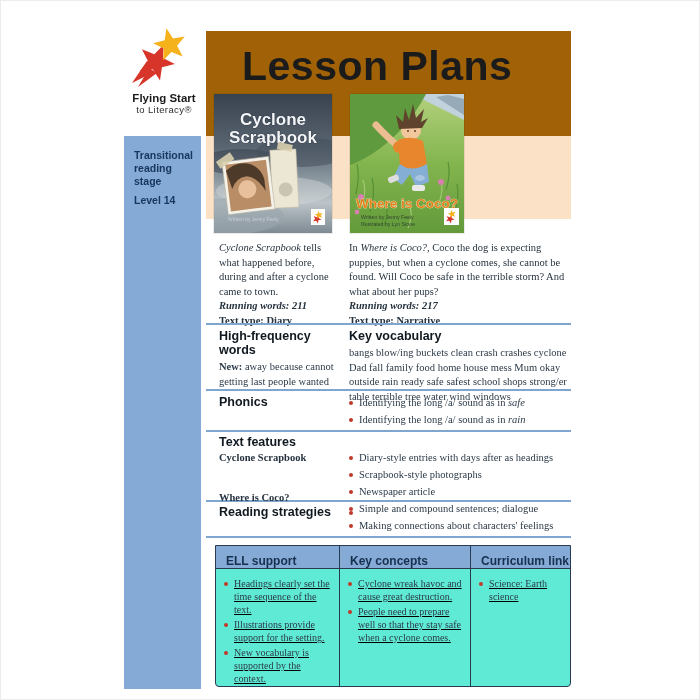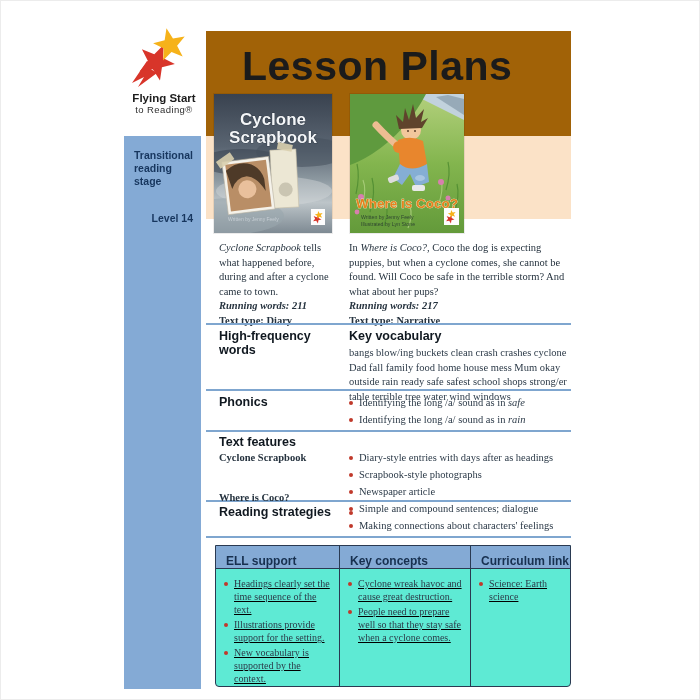--- a/index.html
+++ b/index.html
@@ -14,21 +14,21 @@
   .logo-line2{font-size:9.5px;color:#2e2e2e;letter-spacing:.4px;}
 
   
   .banner{left:205px;top:30px;width:365px;height:105px;background:#a16207;}
   .banner h1{margin:0;padding:12px 0 0 36px;font-size:41px;font-weight:700;color:#1b1b1b;letter-spacing:.5px;}
   .peach-band{left:205px;top:135px;width:365px;height:83px;background:#fbe2c7;}
 
   
   .sidebar{left:123px;top:135px;width:77px;height:553px;background:#84aad5;box-sizing:border-box;
            padding:13px 8px 0 10px;color:#17365e;font-size:10.5px;font-weight:bold;line-height:13px;}
-  .sidebar .level{margin-top:24px;text-align:right;}
+  .sidebar .level{margin-top:6px;}
 
   
   .cover{box-shadow:0 0 0 1px rgba(0,0,0,.08);}
   .cover1{left:213px;top:93px;width:118px;height:139px;}
   .cover2{left:349px;top:93px;width:114px;height:139px;}
 
   
   .desc{font-size:10.5px;line-height:14.5px;color:#26333f;}
   .desc1{left:218px;top:240px;width:118px;}
   .desc2{left:348px;top:240px;width:222px;}
@@ -66,21 +66,21 @@
 
 <div class="page">
 
   <div class="abs logo-wrap">
     <svg width="70" height="62" viewBox="0 0 70 62">
       <polygon fill="#d8352a" points="18,36 3,58 15,52 9,62 28,48 20,43 30,40"></polygon>
       <polygon fill="#d8352a" transform="translate(27,37) rotate(24) scale(19)" points="0,-1 0.25,-0.34 0.95,-0.31 0.4,0.13 0.59,0.81 0,0.42 -0.59,0.81 -0.4,0.13 -0.95,-0.31 -0.25,-0.34"></polygon>
       <polygon fill="#f6b21a" transform="translate(41,20) rotate(-12) scale(17)" points="0,-1 0.25,-0.34 0.95,-0.31 0.4,0.13 0.59,0.81 0,0.42 -0.59,0.81 -0.4,0.13 -0.95,-0.31 -0.25,-0.34"></polygon>
     </svg>
     <div class="logo-line1">Flying Start</div>
-    <div class="logo-line2">to Reading®</div>
+    <div class="logo-line2">to Literacy®</div>
   </div>
 
   <div class="abs banner">
     <h1>Lesson Plans</h1>
   </div>
   <div class="abs peach-band"></div>
 
   <div class="abs sidebar">
     <div>Transitional reading stage</div>
     <div class="level">Level 14</div>
@@ -180,20 +180,23 @@
   </div>
 
   <div class="abs rule" style="top:322px"></div>
   <div class="abs rule" style="top:388px"></div>
   <div class="abs rule" style="top:429px"></div>
   <div class="abs rule" style="top:499px"></div>
   <div class="abs rule" style="top:535px"></div>
 
   <div class="abs left-col" style="top:328px">
     <div class="sec-head">High-frequency words</div>
+    <div class="serif body-text" style="margin-top:3px">
+      <b>New:</b> <span>away because cannot getting last people wanted</span>
+    </div>
   </div>
   <div class="abs right-col" style="top:328px">
     <div class="sec-head">Key vocabulary</div>
     <div class="serif body-text" style="margin-top:3px">bangs blow/ing buckets clean crash crashes cyclone Dad fall family food home house mess Mum okay outside rain ready safe safest school shops strong/er table terrible tree water wind windows</div>
   </div>
 
   <div class="abs left-col" style="top:394px">
     <div class="sec-head">Phonics</div>
   </div>
   <div class="abs right-col" style="top:395px">

